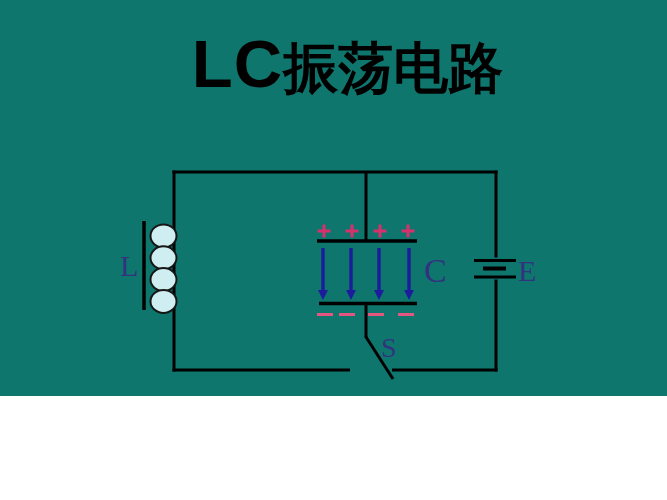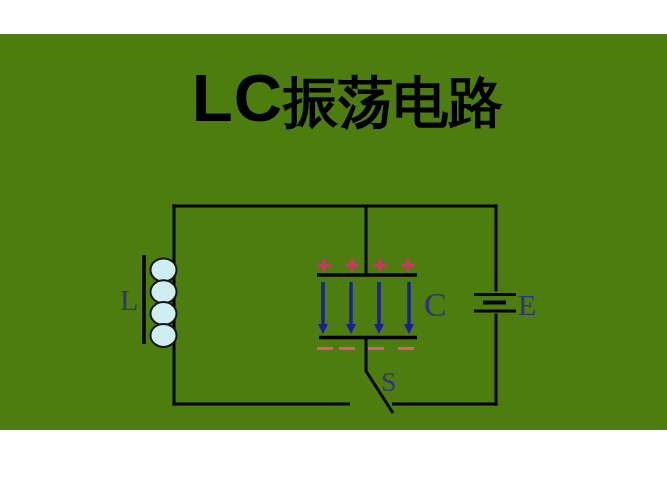--- a/index.html
+++ b/index.html
@@ -3,24 +3,23 @@
 <meta charset="utf-8">
 <style>
   html, body {
     margin: 0;
     padding: 0;
   }
   .slide {
     position: relative;
     width: 667px;
     height: 396px;
-    background: #4d7c0f;
+    background: #0f766e;
     overflow: hidden;
     font-family: "Liberation Sans", sans-serif;
-    margin-top: 34px;
   }
   .title {
     position: absolute;
     top: 28px;
     left: 0;
     right: 0;
     height: 72px;
     line-height: 72px;
     text-align: center;
     transform: translateX(14px);

